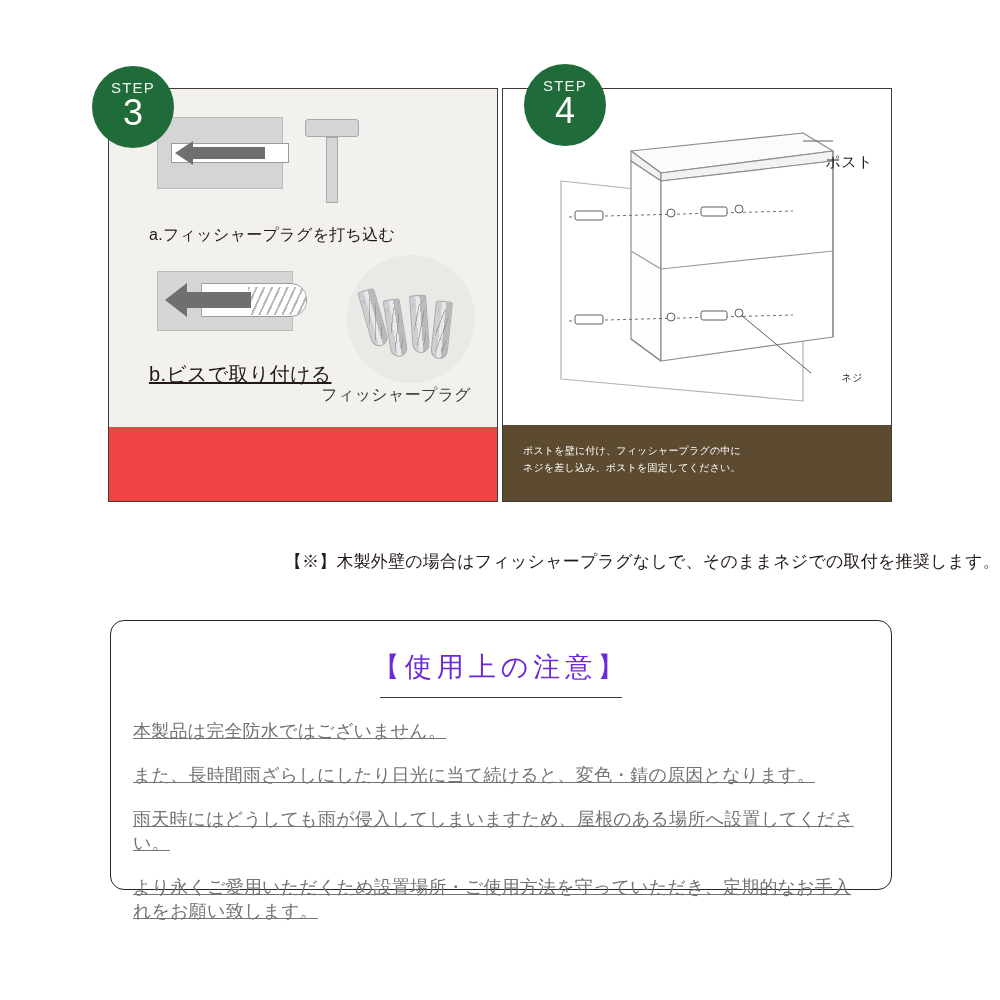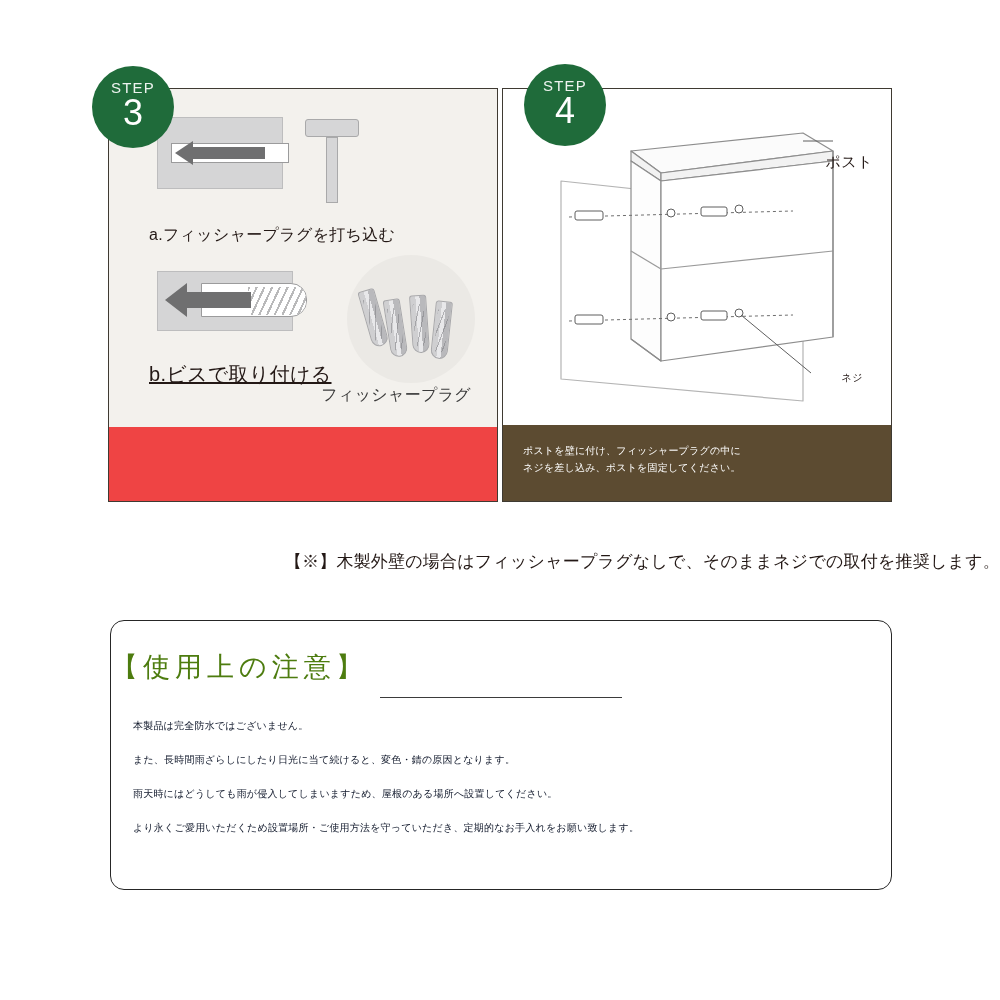--- a/index.html
+++ b/index.html
@@ -287,46 +287,47 @@
     height: 270px;
     border: 1px solid #262626;
     border-radius: 14px;
     box-sizing: border-box;
     background: #ffffff;
   }
   .caution-title {
     position: absolute;
     left: 0; right: 0;
     top: 28px;
-    text-align: left;
+    text-align: center;
     font-size: 27px;
     letter-spacing: 5px;
     font-family: "DejaVu Serif", serif;
-    color: #4d7c0f;
+    color: #6d28d9;
   }
   .caution-underline {
     position: absolute;
     left: 50%;
     transform: translateX(-50%);
     top: 76px;
     width: 242px;
     height: 1px;
     background: #3b3b3b;
   }
   .caution-body {
     position: absolute;
     left: 22px;
     right: 22px;
     top: 98px;
   }
   .caution-body p {
     margin: 0 0 20px 0;
-    font-size: 10px;
+    font-size: 18px;
     letter-spacing: 0.2px;
-    color: #0f172a;
+    color: #737373;
+    text-decoration: underline;
   }
 </style>
 </head>
 <body>
 
 <div class="page">
 
   <div class="steps-row">
 
     <div class="step-panel left">

